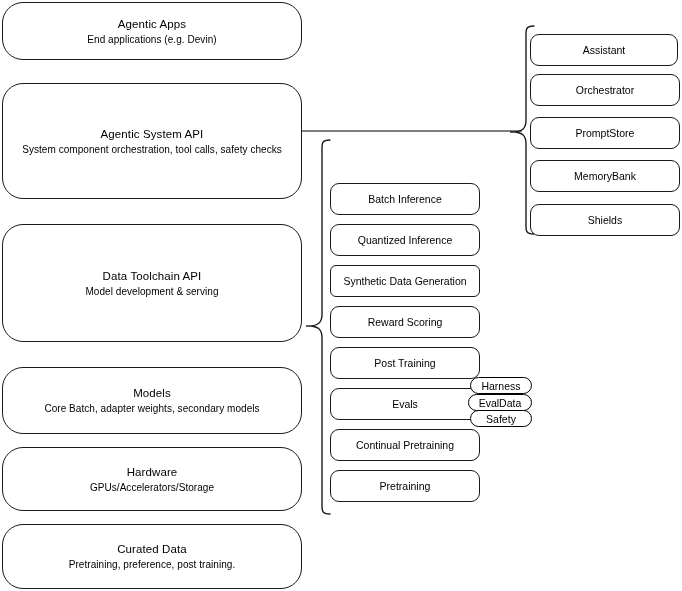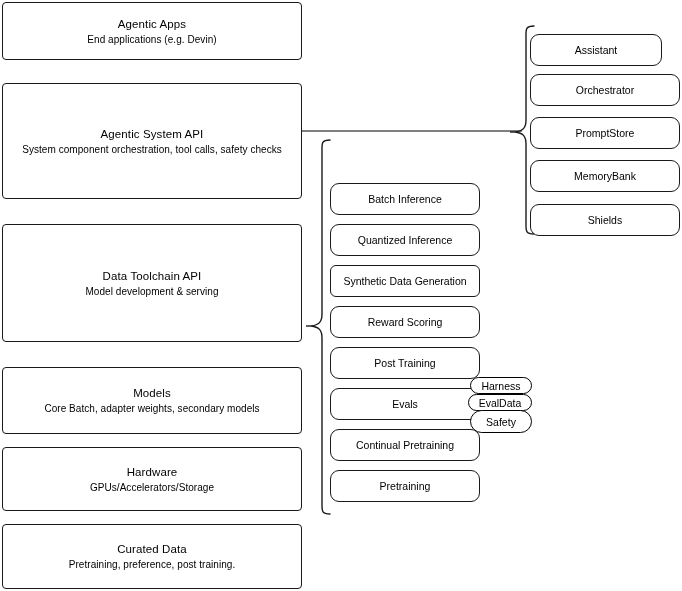--- a/index.html
+++ b/index.html
@@ -12,21 +12,21 @@
     width: 682px;
     height: 591px;
     background: #ffffff;
     font-family: "Liberation Sans", sans-serif;
     overflow: hidden;
   }
   .box {
     position: absolute;
     box-sizing: border-box;
     border: 1.3px solid #1a1a1a;
-    border-radius: 4px;
+    border-radius: 21px;
     background: #ffffff;
     display: flex;
     flex-direction: column;
     align-items: center;
     justify-content: center;
     text-align: center;
   }
   .box .title {
     color: #000000;
     font-size: 11.5px;
@@ -147,33 +147,33 @@
   <div class="capsule" style="left:330px; top:470px; width:150px; height:32px;">
     <span>Pretraining</span>
   </div>
 
   <div class="pill" style="left:470px; top:377px; width:62px; height:17px;">
     <span>Harness</span>
   </div>
   <div class="pill" style="left:468px; top:394px; width:64px; height:17px;">
     <span>EvalData</span>
   </div>
-  <div class="pill" style="left:470px; top:410px; width:62px; height:23px;">
+  <div class="pill" style="left:470px; top:410px; width:62px; height:17px;">
     <span>Safety</span>
   </div>
 
   <div class="brace" style="left:512px; top:24px; width:24px; height:214px;">
     <svg width="24" height="214" viewBox="0 0 24 214">
       <path d="M22 2 C 13 2, 14 6, 14 14 L14 96 C14 104, 11 107, 3 108
                C11 109, 14 112, 14 120 L14 198 C14 206, 13 210, 22 210" fill="none" stroke="#1a1a1a" stroke-width="1.4" stroke-linecap="round"></path>
       <line x1="3" y1="108" x2="-2" y2="108" stroke="#1a1a1a" stroke-width="1.4"></line>
     </svg>
   </div>
 
-  <div class="capsule" style="left:530px; top:34px; width:132px; height:32px;justify-content:center;">
+  <div class="capsule" style="left:530px; top:34px; width:148px; height:32px;justify-content:center;">
     <span>Assistant</span>
   </div>
   <div class="capsule" style="left:530px; top:74px; width:150px; height:32px;">
     <span>Orchestrator</span>
   </div>
   <div class="capsule" style="left:530px; top:117px; width:150px; height:32px;">
     <span>PromptStore</span>
   </div>
   <div class="capsule" style="left:530px; top:160px; width:150px; height:32px;">
     <span>MemoryBank</span>

